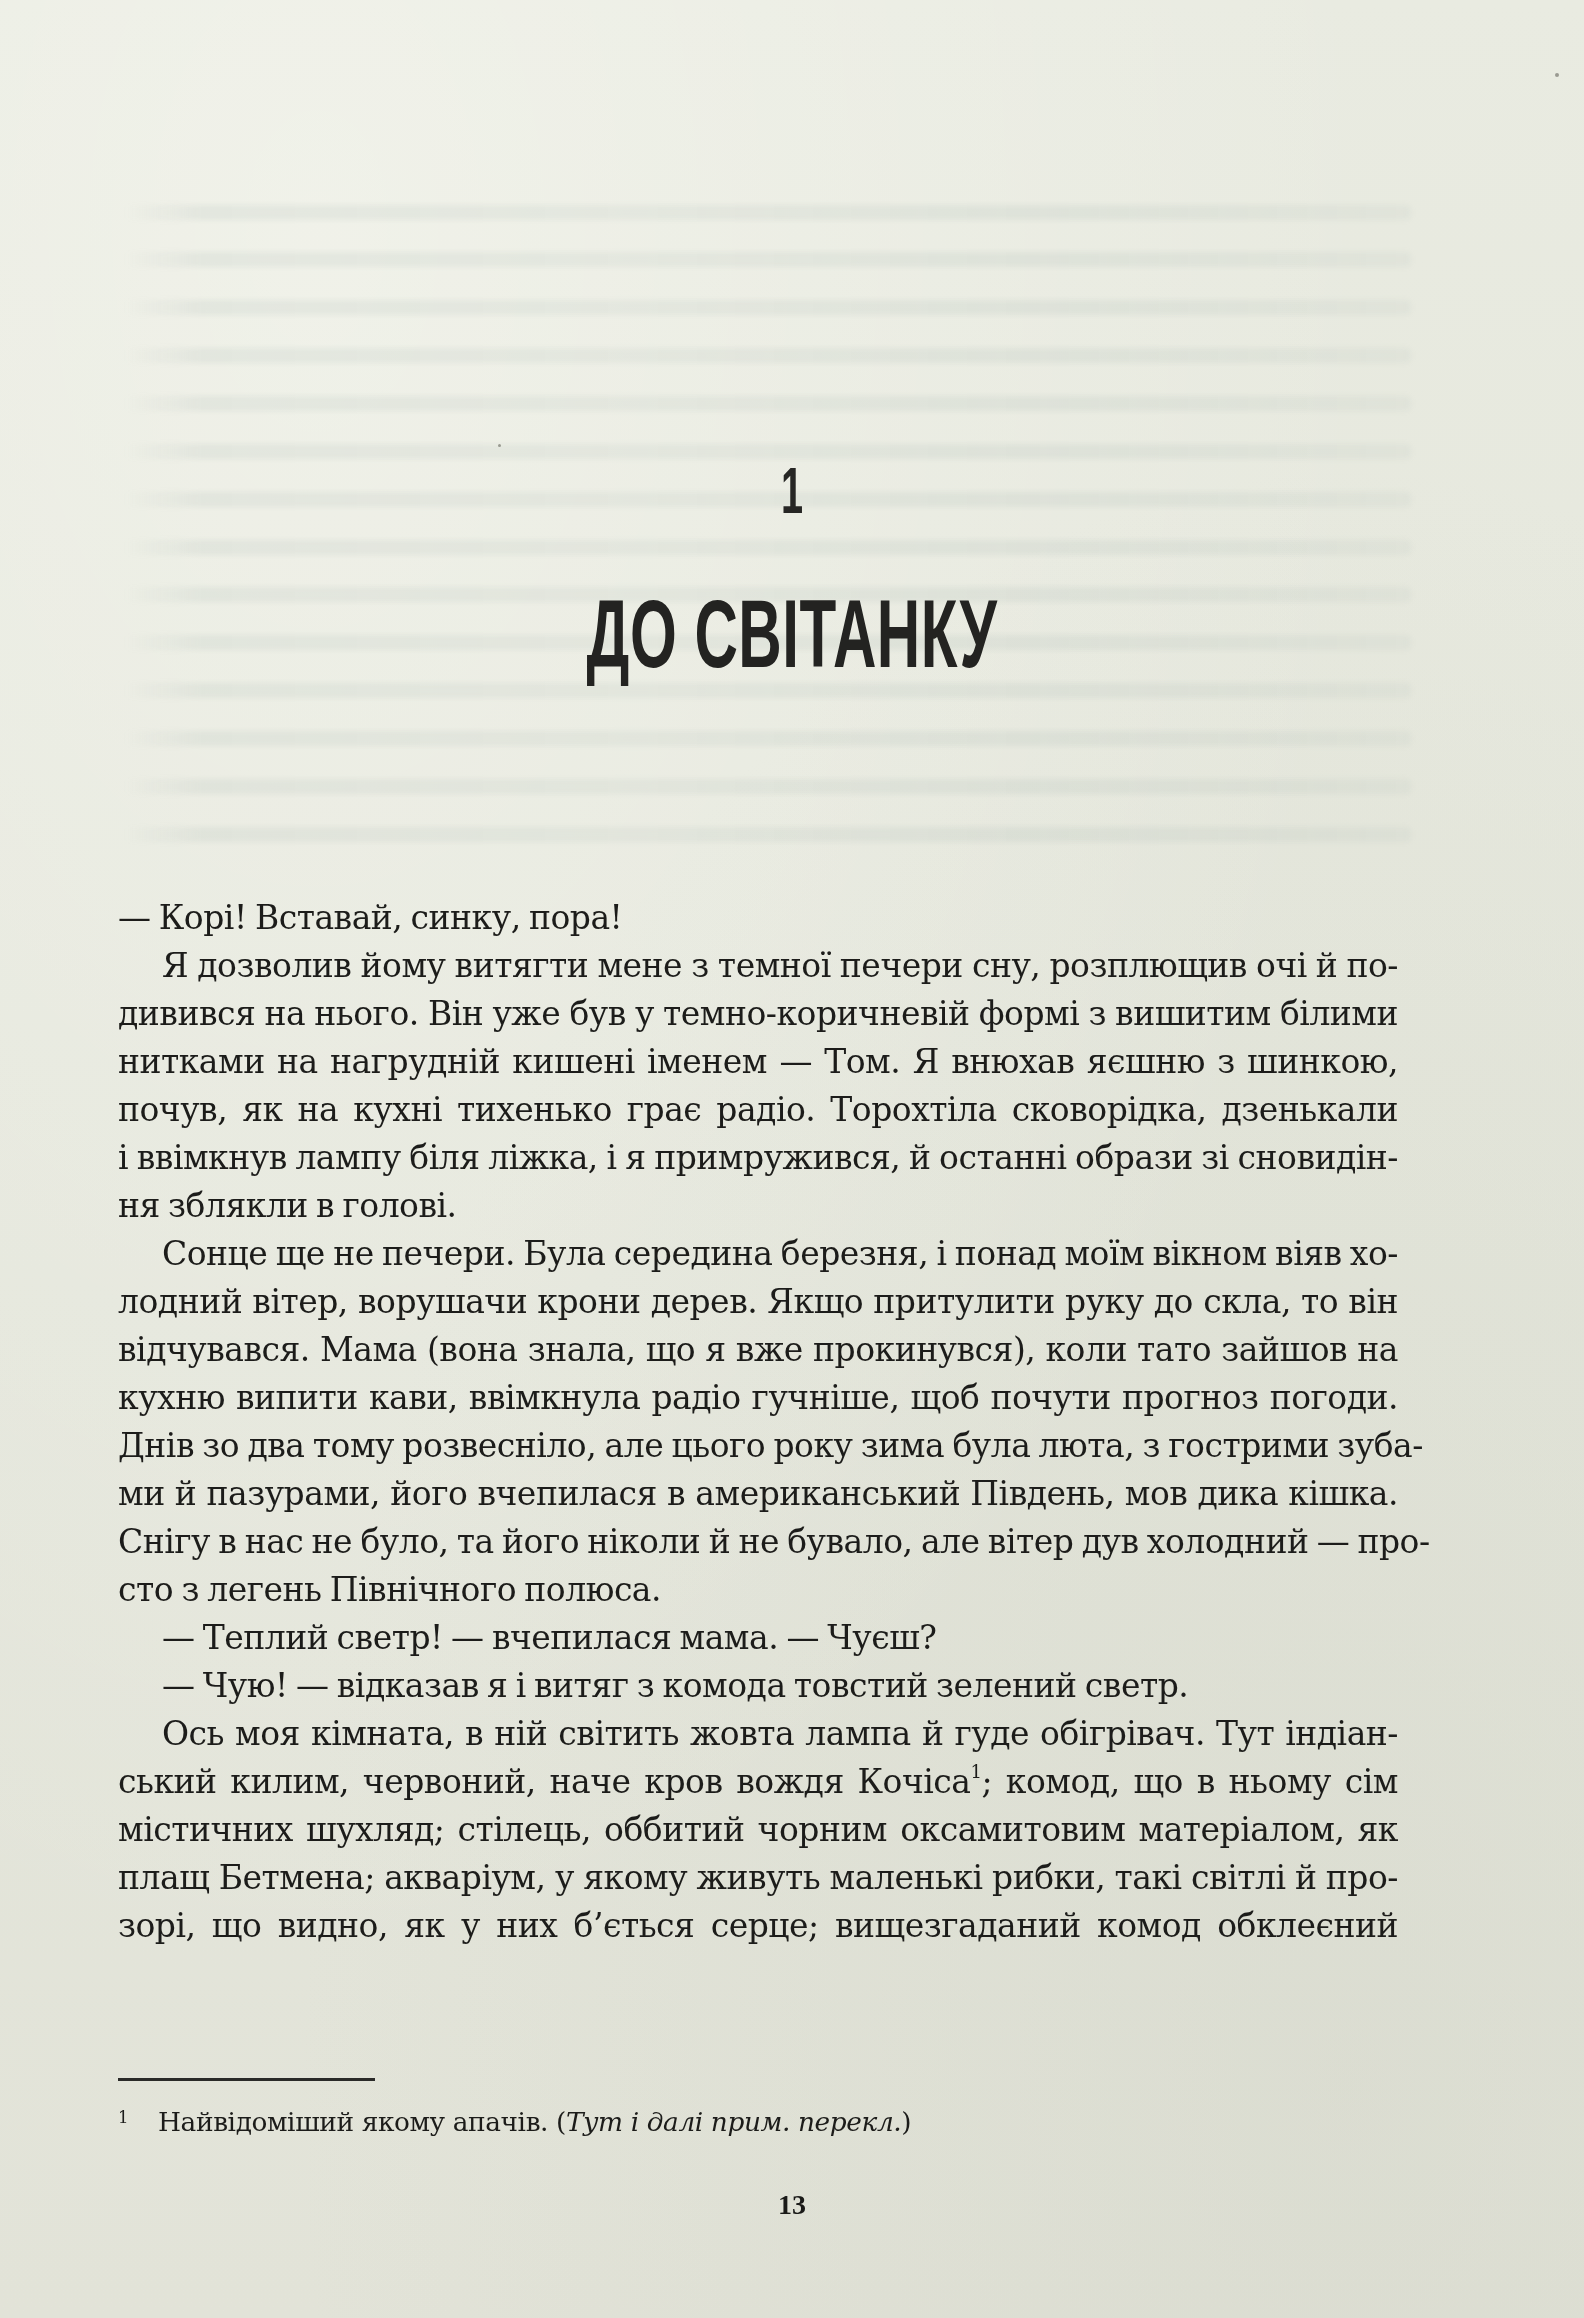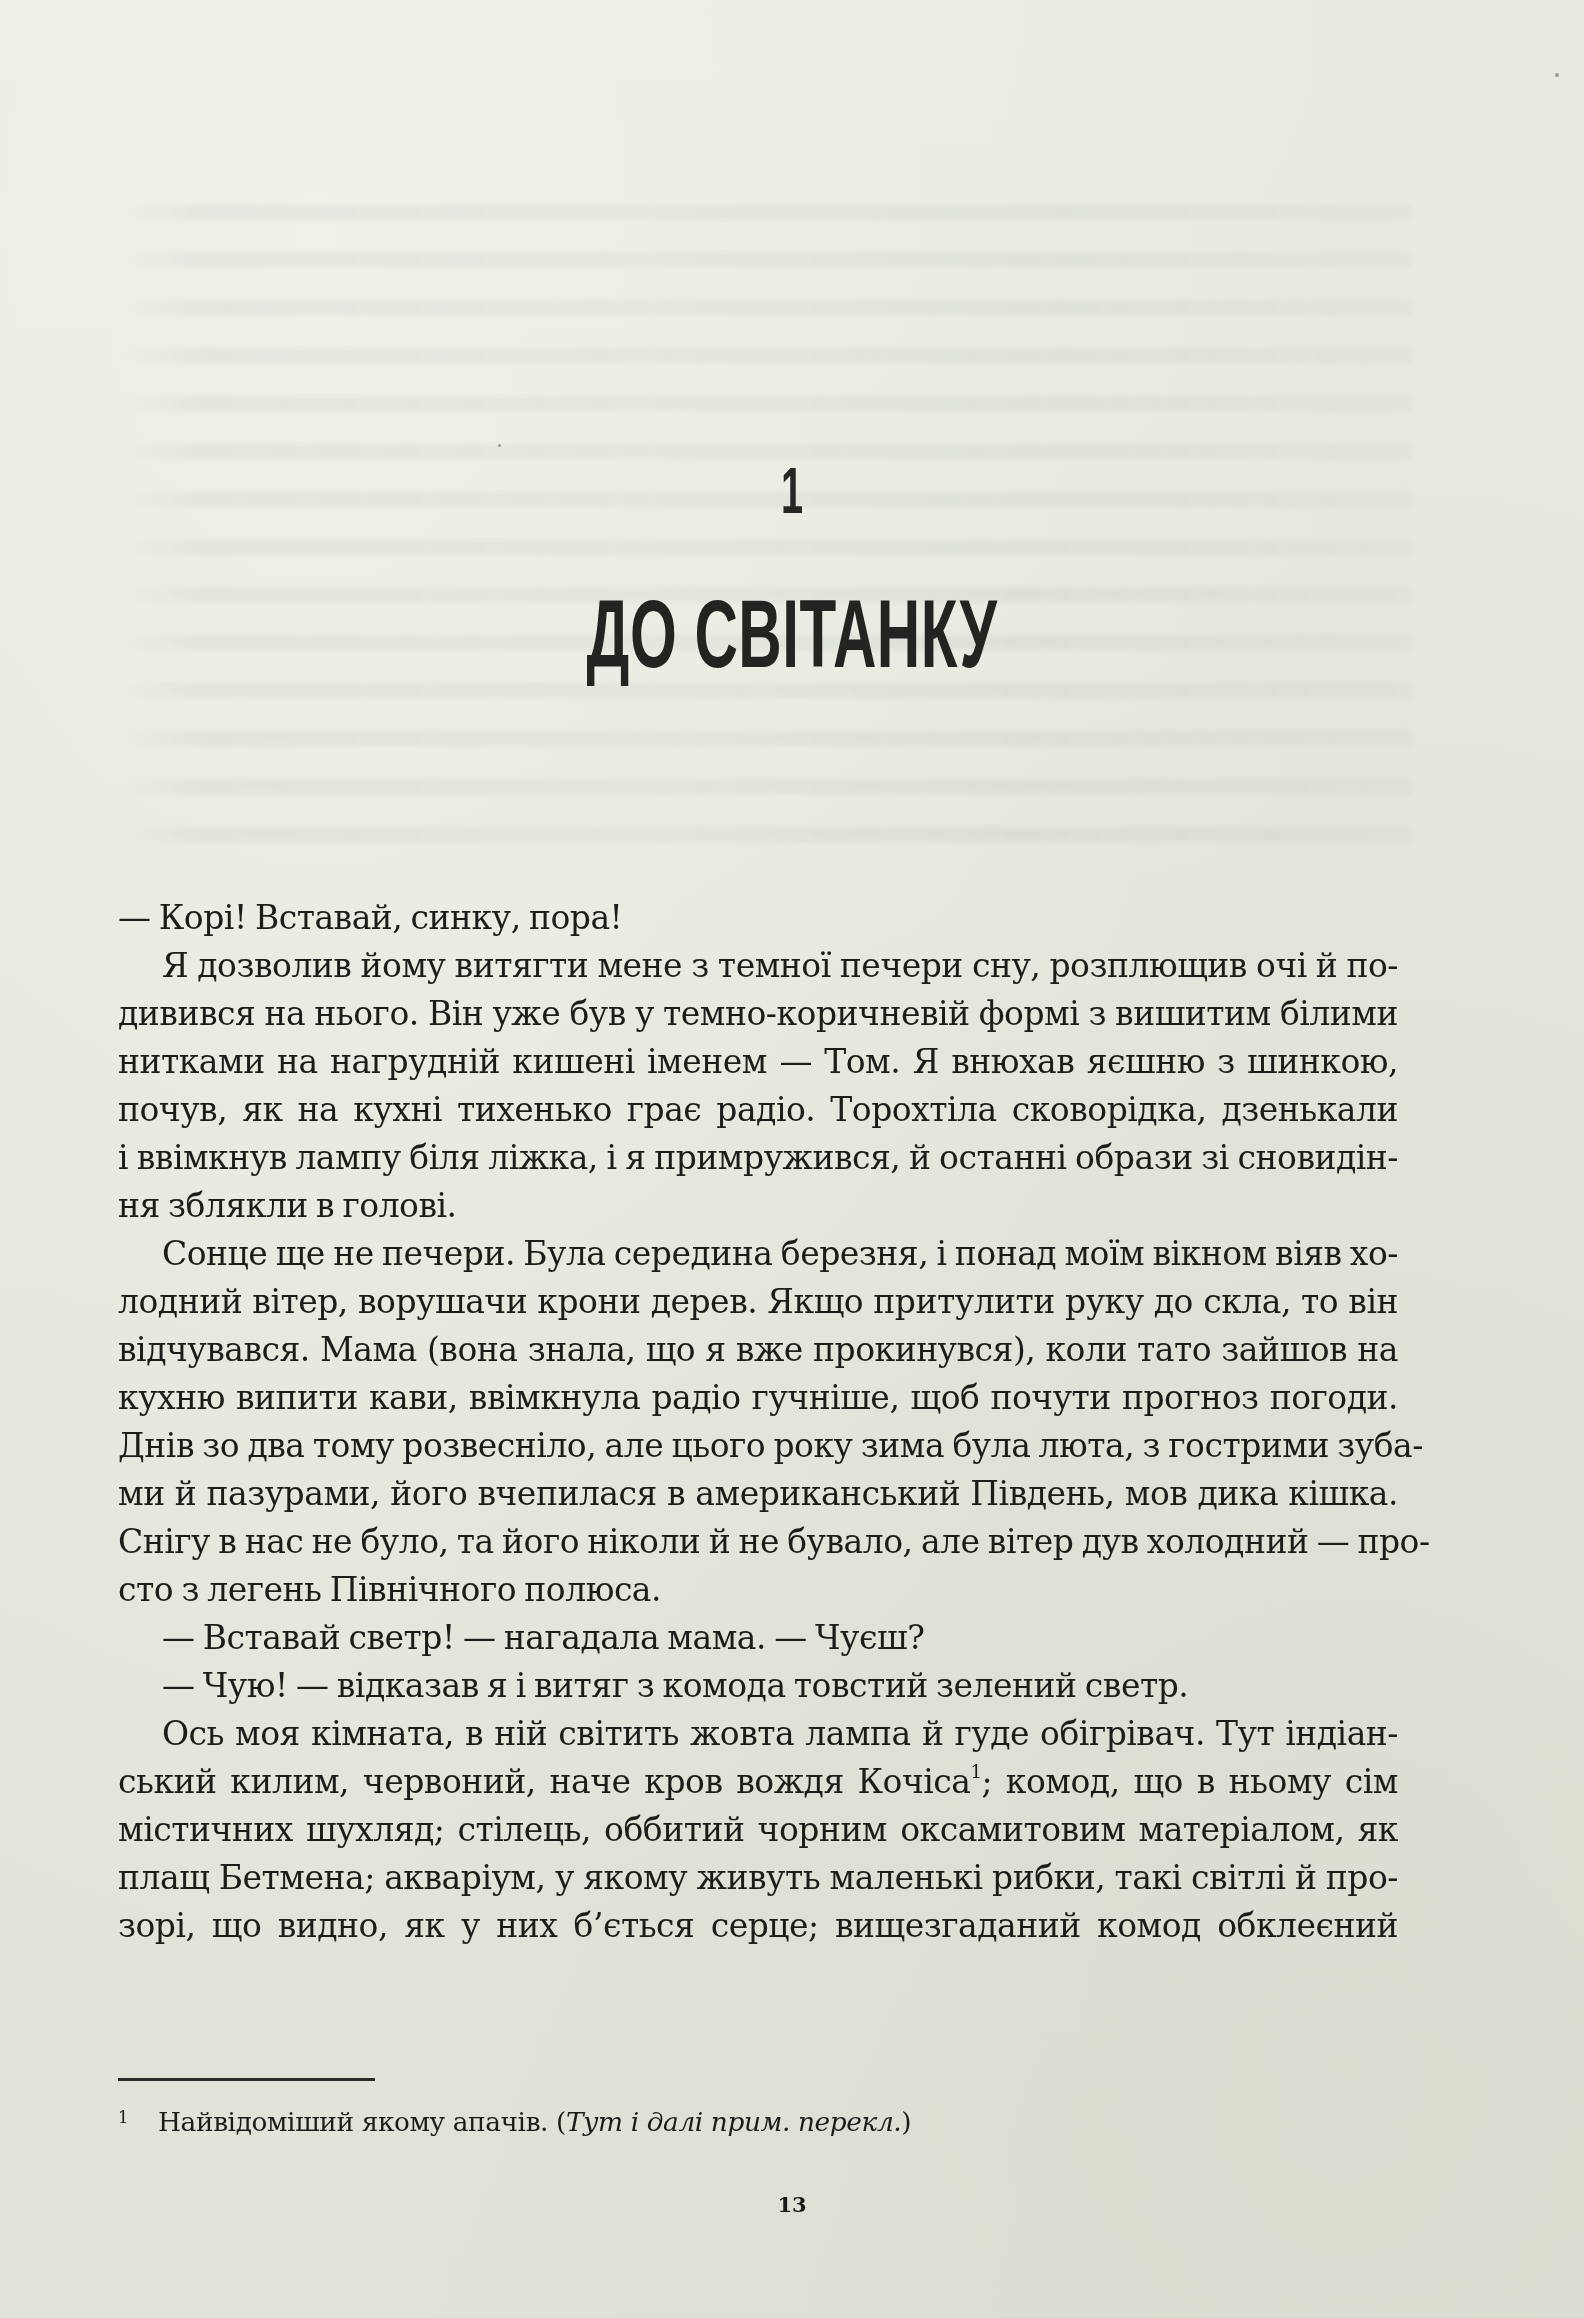--- a/index.html
+++ b/index.html
@@ -118,24 +118,25 @@
       line-height: 0;
     }
     .footnote .fn-italic { font-style: italic; }
 
     .page-number {
       position: absolute;
       left: 0;
       width: 1584px;
       top: 2188px;
       text-align: center;
-      font-size: 21px;
+      font-size: 28px;
       font-weight: bold;
       line-height: 33px;
       color: #1a1a18;
+      font-family: Liberation Serif, serif;
     }
 
     .speck {
       position: absolute;
       width: 4.1px;
       height: 4.1px;
       border-radius: 50%;
       background: #77776f;
       opacity: 0.7;
     }
@@ -175,21 +176,21 @@
     <div class="line"><span>і ввімкнув лампу біля ліжка, і я примружився, й останні образи зі сновидін-</span></div>
     <div class="line last"><span>ня зблякли в голові.</span></div>
     <div class="line indent"><span>Сонце ще не печери. Була середина березня, і понад моїм вікном віяв хо-</span></div>
     <div class="line"><span>лодний вітер, ворушачи крони дерев. Якщо притулити руку до скла, то він</span></div>
     <div class="line"><span>відчувався. Мама (вона знала, що я вже прокинувся), коли тато зайшов на</span></div>
     <div class="line"><span>кухню випити кави, ввімкнула радіо гучніше, щоб почути прогноз погоди.</span></div>
     <div class="line"><span>Днів зо два тому розвесніло, але цього року зима була люта, з гострими зуба-</span></div>
     <div class="line"><span>ми й пазурами, його вчепилася в американський Південь, мов дика кішка.</span></div>
     <div class="line"><span>Снігу в нас не було, та його ніколи й не бувало, але вітер дув холодний — про-</span></div>
     <div class="line last"><span>сто з легень Північного полюса.</span></div>
-    <div class="line indent last"><span>— Вставай светр! — нагадала мама. — Чуєш?</span></div>
+    <div class="line indent last"><span>— Теплий светр! — вчепилася мама. — Чуєш?</span></div>
     <div class="line indent last"><span>— Чую! — відказав я і витяг з комода товстий зелений светр.</span></div>
     <div class="line indent"><span>Ось моя кімната, в ній світить жовта лампа й гуде обігрівач. Тут індіан-</span></div>
     <div class="line"><span>ський килим, червоний, наче кров вождя Кочіса</span><span class="fn-ref">1</span><span>; комод, що в ньому сім</span></div>
     <div class="line"><span>містичних шухляд; стілець, оббитий чорним оксамитовим матеріалом, як</span></div>
     <div class="line"><span>плащ Бетмена; акваріум, у якому живуть маленькі рибки, такі світлі й про-</span></div>
     <div class="line"><span>зорі, що видно, як у них б’ється серце; вищезгаданий комод обклеєний</span></div>
   </div>
 
 <div class="footnote-rule"></div>
 <div class="footnote">

